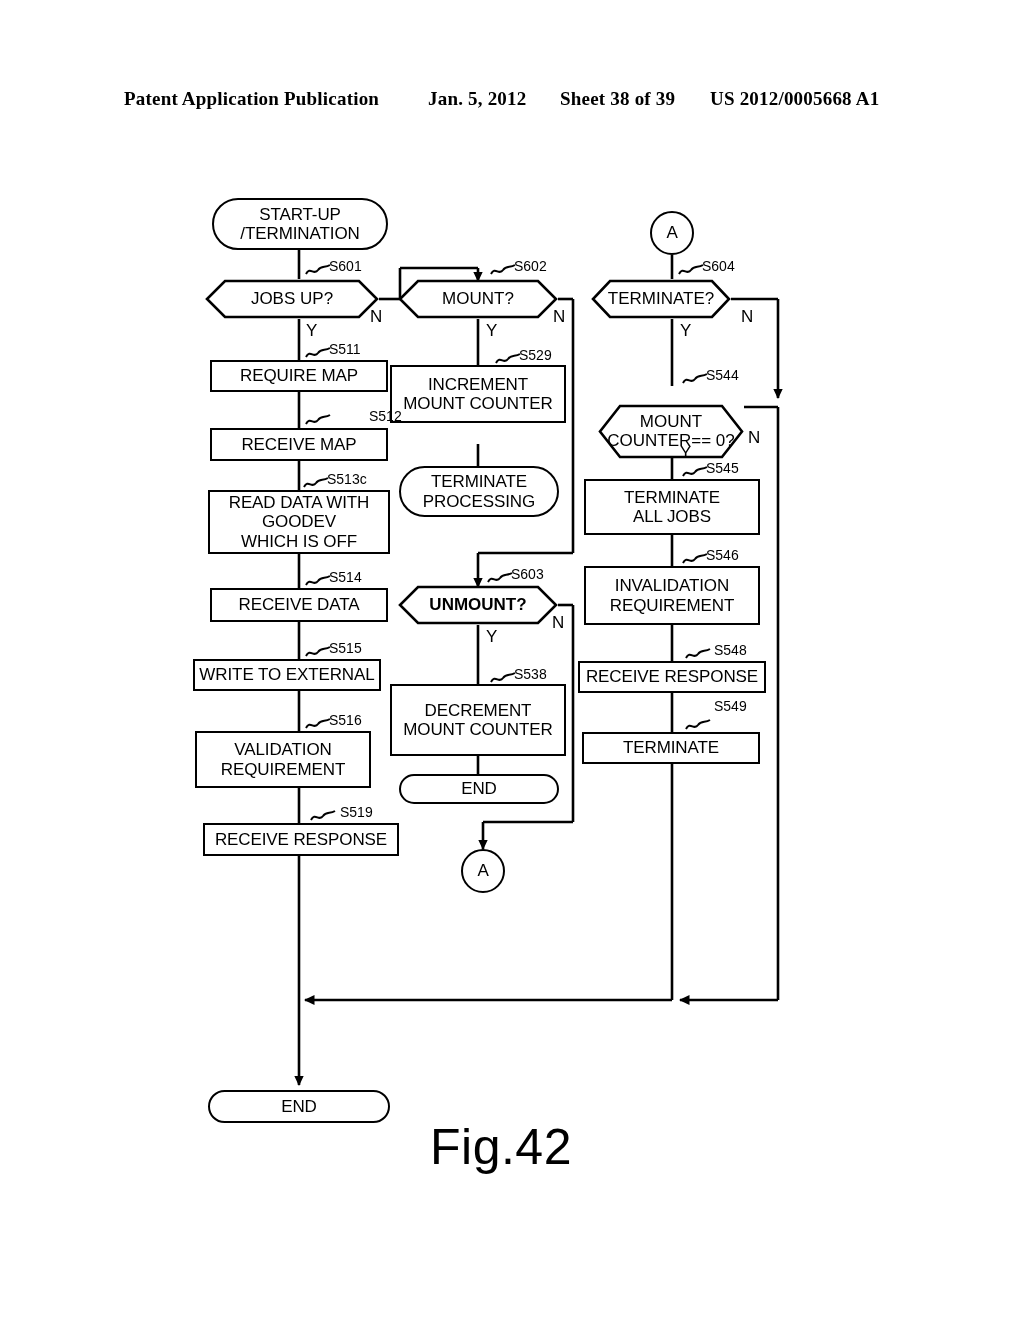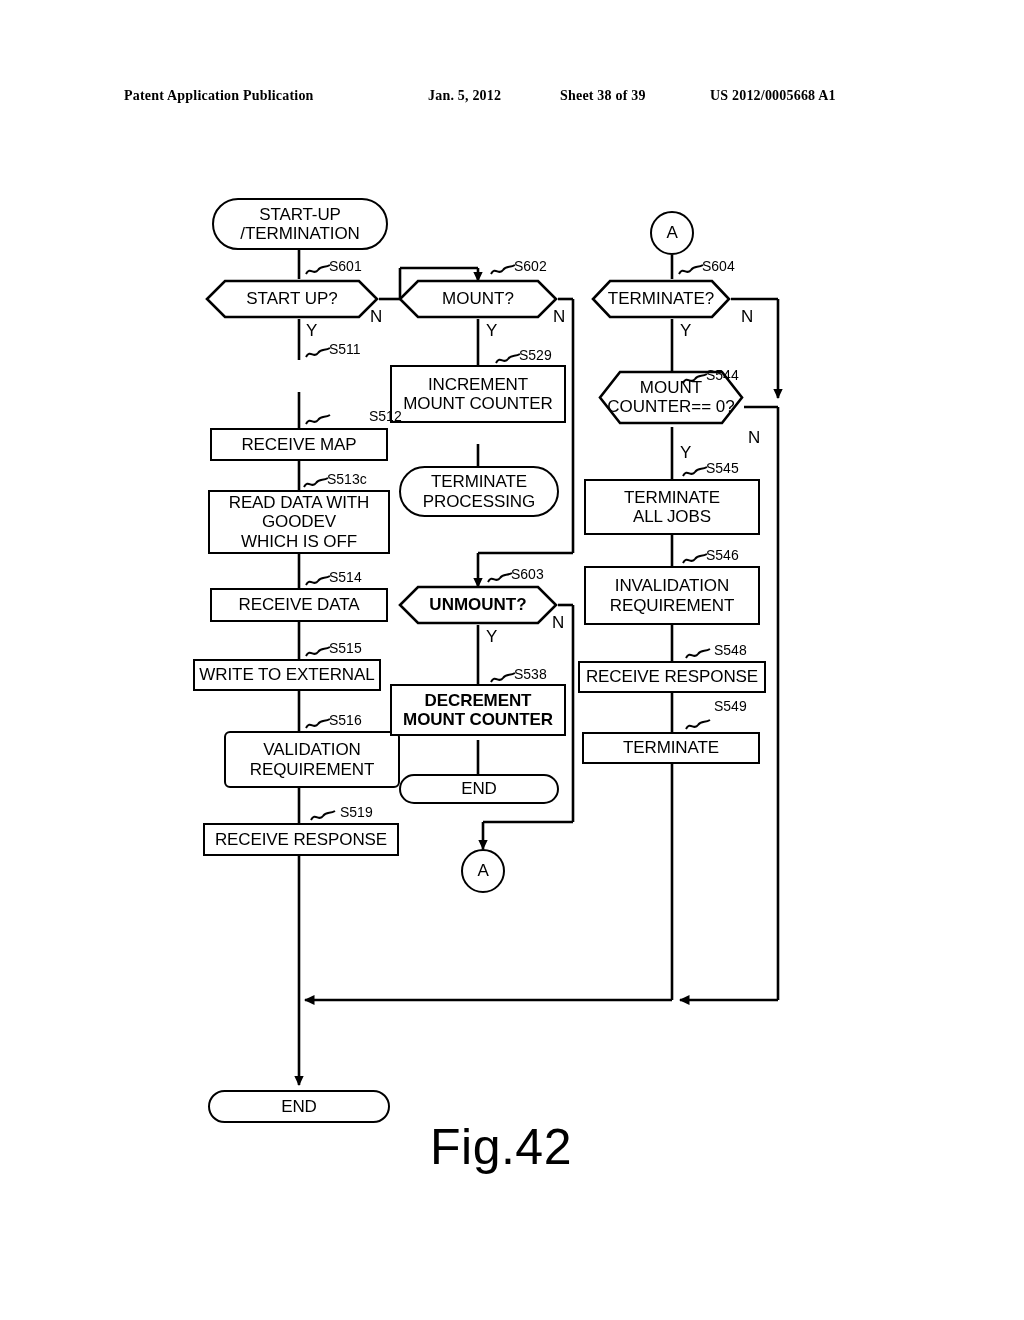--- a/index.html
+++ b/index.html
@@ -20,21 +20,21 @@
     left: 0; top: 0;
     width: 1024px;
     height: 1320px;
   }
   
   .hdr {
     position: absolute;
     top: 88px;
     font-family: "Liberation Serif", serif;
     font-weight: bold;
-    font-size: 14px;
+    font-size: 19px;
     letter-spacing: 0.2px;
     white-space: nowrap;
   }
   #hdr-pub   { left: 124px; }
   #hdr-date  { left: 428px; }
   #hdr-sheet { left: 560px; }
   #hdr-num   { left: 710px; }
 
   
   #wires {
@@ -197,35 +197,36 @@
     </g>
   </svg>
 
   <div class="node term" style="left:212px; top:198px; width:176px; height:52px;">START-UP
 /TERMINATION</div>
 
   <div class="hexwrap" style="left:205px; top:279px; width:174px; height:40px;">
     <svg viewBox="0 0 174 40" preserveAspectRatio="none">
       <polygon points="20,2 154,2 172,20 154,38 20,38 2,20" fill="#fff" stroke="#000" stroke-width="2.6" vector-effect="non-scaling-stroke"></polygon>
     </svg>
-    <div class="hextext">START UP?</div>
-  </div>
-
+    <div class="hextext">JOBS UP?</div>
+  </div>
+
+  <div class="node box" style="left:210px; top:360px; width:178px; height:32px;">REQUIRE MAP</div>
 
   <div class="node box" style="left:208px; top:490px; width:182px; height:64px;">READ DATA WITH
 GOODEV
 WHICH IS OFF</div>
 
   <div class="node box" style="left:210px; top:428px; width:178px; height:33px;">RECEIVE MAP</div>
 
   <div class="node box" style="left:210px; top:588px; width:178px; height:34px;">RECEIVE DATA</div>
 
   <div class="node box" style="left:193px; top:659px; width:188px; height:32px;">WRITE TO EXTERNAL</div>
 
-  <div class="node box" style="left:224px; top:731px; width:176px; height:57px;border-radius:6px;">VALIDATION
+  <div class="node box" style="left:195px; top:731px; width:176px; height:57px;">VALIDATION
 REQUIREMENT</div>
 
   <div class="node box" style="left:203px; top:823px; width:196px; height:33px;">RECEIVE RESPONSE</div>
 
   <div class="node term" style="left:208px; top:1090px; width:182px; height:33px;">END</div>
 
   <div class="hexwrap" style="left:398px; top:279px; width:160px; height:40px;">
     <svg viewBox="0 0 160 40" preserveAspectRatio="none">
       <polygon points="20,2 140,2 158,20 140,38 20,38 2,20" fill="#fff" stroke="#000" stroke-width="2.6" vector-effect="non-scaling-stroke"></polygon>
     </svg>
@@ -238,37 +239,37 @@
   <div class="node term" style="left:399px; top:466px; width:160px; height:51px;">TERMINATE
 PROCESSING</div>
 
   <div class="hexwrap" style="left:398px; top:585px; width:160px; height:40px;font-weight:bold;">
     <svg viewBox="0 0 160 40" preserveAspectRatio="none">
       <polygon points="20,2 140,2 158,20 140,38 20,38 2,20" fill="#fff" stroke="#000" stroke-width="2.6" vector-effect="non-scaling-stroke"></polygon>
     </svg>
     <div class="hextext">UNMOUNT?</div>
   </div>
 
-  <div class="node box" style="left:390px; top:684px; width:176px; height:52px;font-weight:bold;">DECREMENT
+  <div class="node box" style="left:390px; top:684px; width:176px; height:72px;">DECREMENT
 MOUNT COUNTER</div>
 
   <div class="node term" style="left:399px; top:774px; width:160px; height:30px;">END</div>
 
   <div class="node circ" style="left:461px; top:849px; width:44px; height:44px; font-size:17px;">A</div>
 
   <div class="node circ" style="left:650px; top:211px; width:44px; height:44px; font-size:17px;">A</div>
 
   <div class="hexwrap" style="left:591px; top:279px; width:140px; height:40px;">
     <svg viewBox="0 0 140 40" preserveAspectRatio="none">
       <polygon points="19,2 121,2 138,20 121,38 19,38 2,20" fill="#fff" stroke="#000" stroke-width="2.6" vector-effect="non-scaling-stroke"></polygon>
     </svg>
     <div class="hextext">TERMINATE?</div>
   </div>
 
-  <div class="hexwrap" style="left:598px; top:370px; width:146px; height:55px;">
+  <div class="hexwrap" style="left:598px; top:404px; width:146px; height:55px;">
     <svg viewBox="0 0 146 55" preserveAspectRatio="none">
       <polygon points="22,2 124,2 144,27.5 124,53 22,53 2,27.5" fill="#fff" stroke="#000" stroke-width="2.6" vector-effect="non-scaling-stroke"></polygon>
     </svg>
     <div class="hextext">MOUNT
 COUNTER== 0?</div>
   </div>
 
   <div class="node box" style="left:584px; top:479px; width:176px; height:56px;">TERMINATE
 ALL JOBS</div>
 

